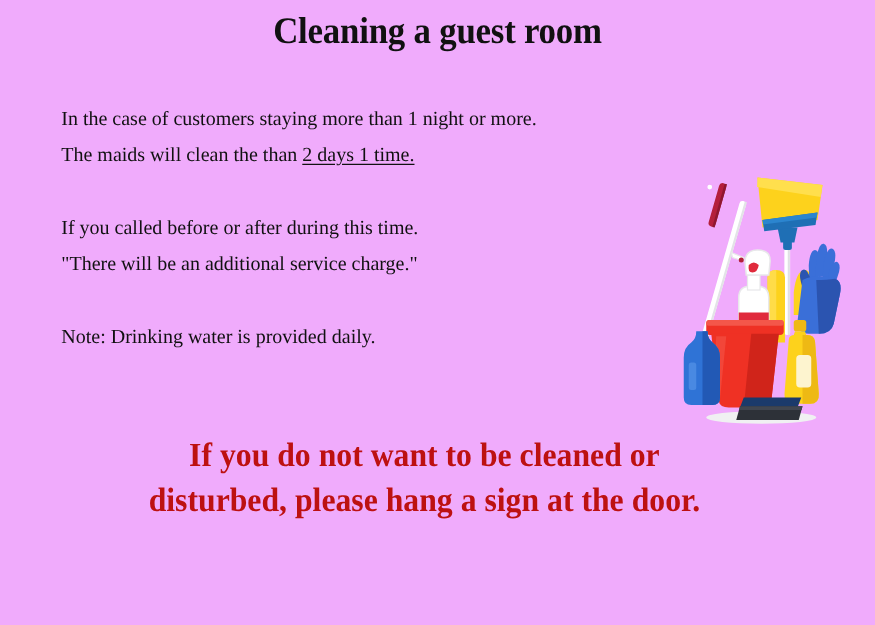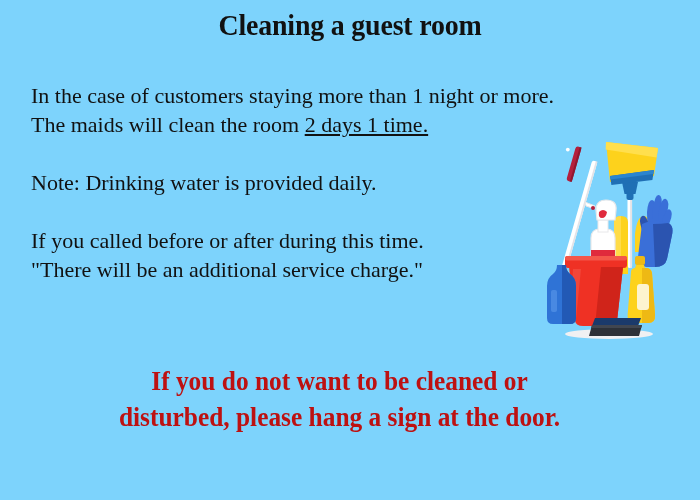--- a/index.html
+++ b/index.html
@@ -13,21 +13,21 @@
     background: #fdfdfd;
     font-family: "Liberation Serif", "DejaVu Serif", serif;
     overflow: hidden;
     position: relative;
   }
 
   #notice-canvas {
     position: relative;
     width: 700px;
     height: 500px;
-    background: #7dd3fc;
+    background: #f0abfc;
   }
 
   
   #page-title {
     position: absolute;
     left: 0;
     top: 8px;
     width: 700px;
     text-align: center;
     font-family: "Liberation Serif", "DejaVu Serif", serif;
@@ -36,24 +36,24 @@
     letter-spacing: -0.2px;
     color: #111111;
     transform: scaleX(0.93);
     transform-origin: center top;
     white-space: nowrap;
   }
 
   
   #body-text {
     position: absolute;
-    left: 31px;
+    left: 49px;
     top: 81px;
     width: 520px;
-    font-size: 22px;
+    font-size: 16px;
     line-height: 29px;
     color: #111111;
   }
   #body-text .para {
     margin: 0;
   }
   #body-text .para + .para {
     margin-top: 29px;
   }
   #body-text .line {
@@ -63,21 +63,21 @@
   .emph-underline {
     font-weight: normal;
     text-decoration: underline;
     text-underline-offset: 2px;
   }
 
   
   #warning-block {
     position: absolute;
     left: 0;
-    top: 363px;
+    top: 346px;
     width: 679px;
     text-align: center;
     color: #bd1111;
     font-family: "Liberation Serif", "DejaVu Serif", serif;
     font-weight: bold;
     font-size: 27px;
     line-height: 36px;
   }
   #warning-block .wline {
     display: block;
@@ -103,32 +103,32 @@
 <body style="background: rgb(253, 253, 253);">
 
 <div id="notice-canvas">
 
   <div id="page-title" style="color: rgb(17, 17, 17);">Cleaning a guest room</div>
 
   <div id="body-text" style="color: rgb(17, 17, 17);">
 
     <div class="para">
       <span class="line"><span>In the case of customers staying more than 1 night or more.</span></span>
-      <span class="line"><span>The maids will clean the room </span><span class="emph-underline">2 days 1 time.</span></span>
-    </div>
-
-    <div class="para">
-      <span class="line"><span>Note: Drinking water is provided daily.</span></span>
+      <span class="line"><span>The maids will clean the than </span><span class="emph-underline">2 days 1 time.</span></span>
     </div>
 
     <div class="para">
       <span class="line"><span>If you called before or after during this time.</span></span>
       <span class="line"><span>"There will be an additional service charge."</span></span>
     </div>
 
+    <div class="para">
+      <span class="line"><span>Note: Drinking water is provided daily.</span></span>
+    </div>
+
   </div>
 
   <div id="warning-block" style="color: rgb(189, 17, 17);">
     <span class="wline">If you do not want to be cleaned or</span>
     <span class="wline">disturbed, please hang a sign at the door.</span>
   </div>
 
   <div id="cleaning-illustration">
     <svg viewBox="0 0 130 205" xmlns="http://www.w3.org/2000/svg" aria-hidden="true">
 

